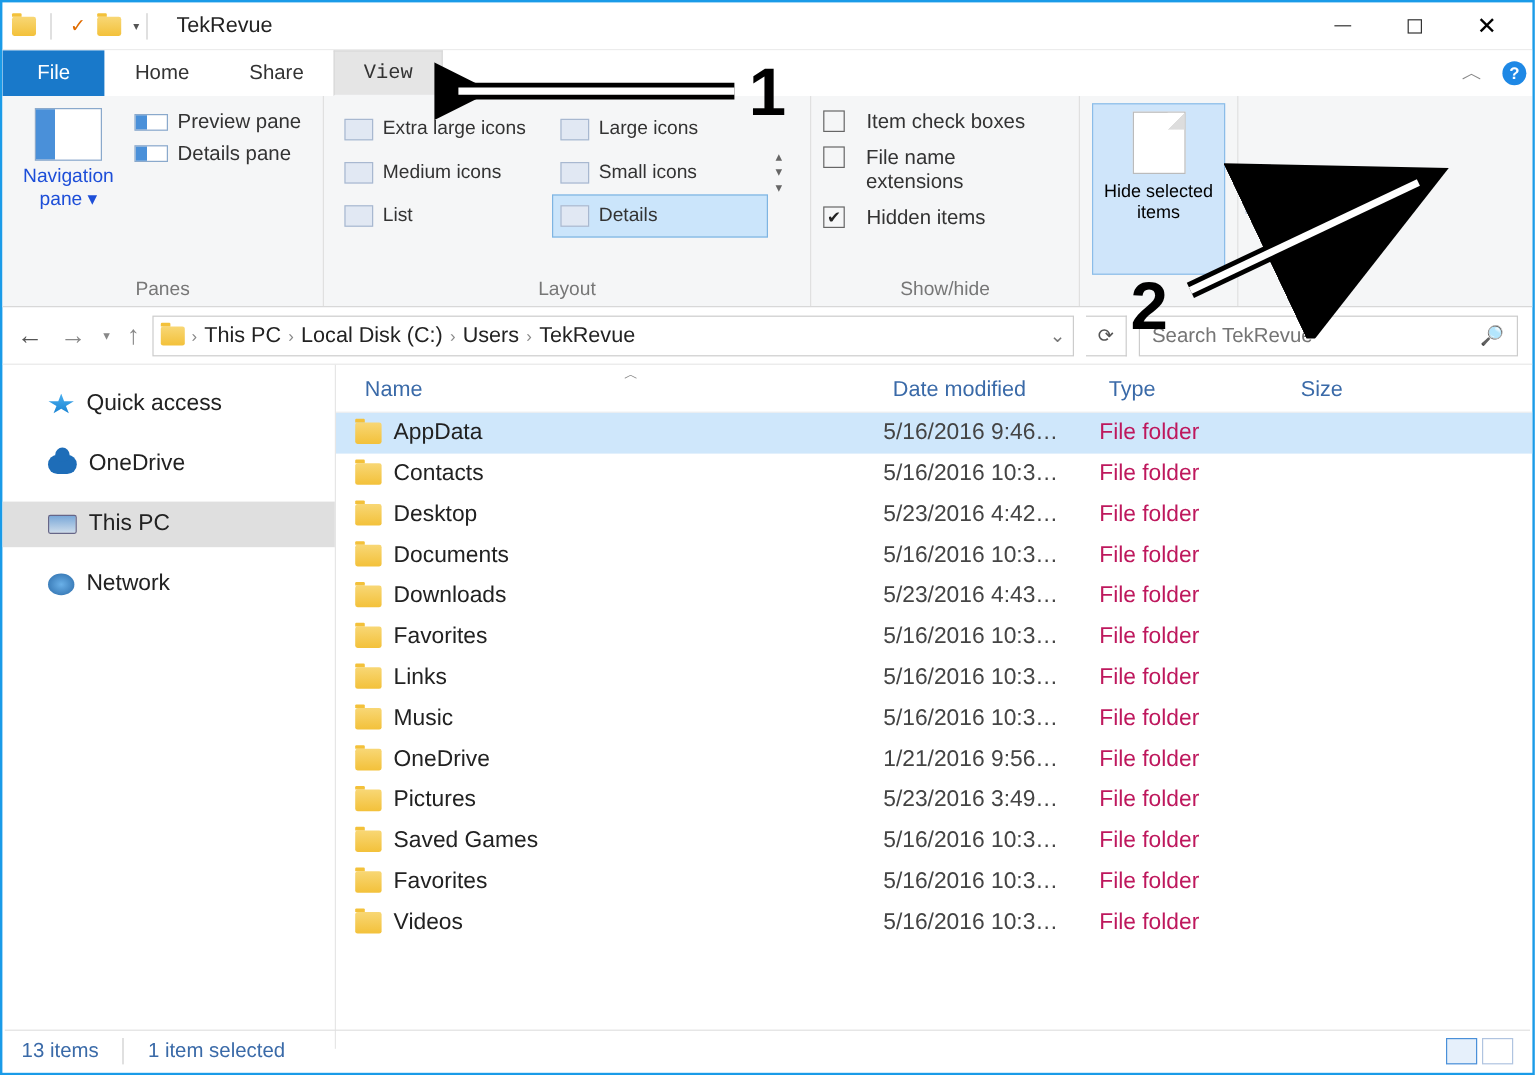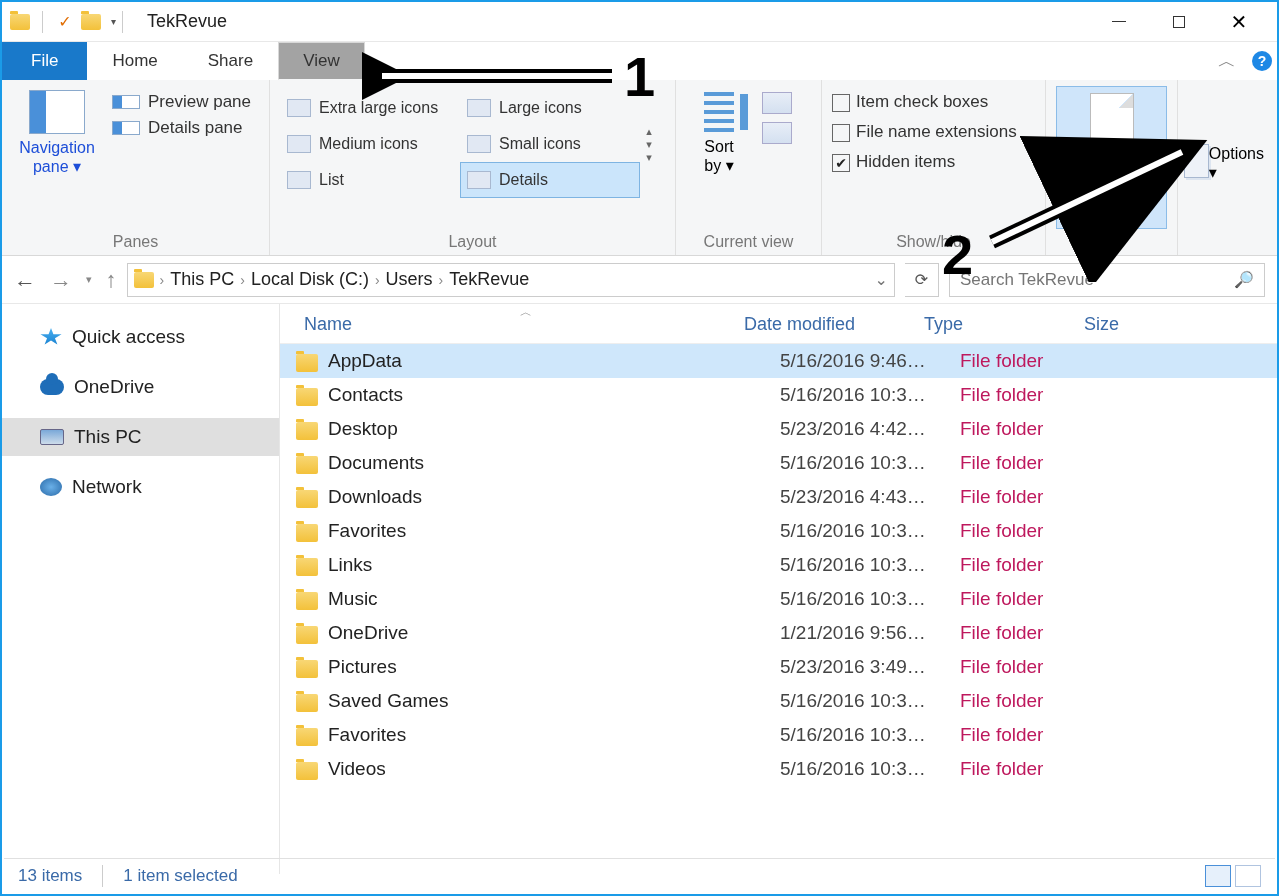--- a/index.html
+++ b/index.html
@@ -17,21 +17,21 @@
 .win-controls div { width:60px; height:40px; display:flex; align-items:center;justify-content:center; font-size:14px; font-family:"Segoe MDL2 Assets",sans-serif;}
 .win-controls .sq{width:12px;height:12px;border:1.5px solid #333;}
 .win-controls .line{width:14px;height:1.5px;background:#333;}
 .win-controls .x{font-size:20px;}
 .qat-dd{font-size:10px;color:#555;margin-left:4px;}
 
 
 .tabbar { height: 38px; display:flex; align-items:stretch; background:#fff;}
 .tabbar .tab { padding:0 24px; display:flex; align-items:center; font-size:17px; color:#333; border:1px solid transparent;}
 .tabbar .tab.file { background:#1979ca; color:#fff; padding:0 28px;}
-.tabbar .tab.active { background:#a3a3a3; border:1px solid #d8d8d8; border-bottom:1px solid #f5f6f7;}
+.tabbar .tab.active { background:#e5e5e5; border:1px solid #d8d8d8; border-bottom:1px solid #f5f6f7;font-family:Liberation Mono, monospace;}
 .tabbar .spacer{flex:1;}
 .tabbar .collapse{width:40px;display:flex;align-items:center;justify-content:center;color:#888;font-size:18px;}
 .tabbar .help{width:30px;display:flex;align-items:center;justify-content:center;}
 .help-circle{width:20px;height:20px;border-radius:50%;background:#1e88e5;color:#fff;font-size:14px;font-weight:bold;display:flex;align-items:center;justify-content:center;}
 
 
 .ribbon { height:176px; background:#f5f6f7; border-bottom:1px solid #d8d8d8; display:flex;}
 .ribbon-group { border-right:1px solid #e0e0e0; display:flex; flex-direction:column; padding:6px 10px 0 10px;}
 .ribbon-group .content{flex:1; display:flex; gap:10px;}
 .ribbon-group .label{text-align:center; font-size:16px; color:#777; padding:4px 0;}
@@ -50,21 +50,21 @@
 .layout-dd{width:18px;display:flex;flex-direction:column;align-items:center;gap:2px;justify-content:center;color:#666;font-size:11px;}
 .layout-dd span{line-height:1;}
 
 .sortby-btn{display:flex;flex-direction:column;align-items:center;width:66px;padding-top:6px;}
 .sortby-icon{width:30px;height:40px;background:repeating-linear-gradient(#5a9bd8 0 4px,transparent 4px 9px);position:relative;}
 .sortby-icon:after{content:"";position:absolute;right:-14px;top:2px;width:8px;height:36px;background:#5a9bd8;}
 .col-icons{display:flex;flex-direction:column;gap:8px;padding-top:6px;}
 .col-ic{width:30px;height:22px;border:1px solid #aac;background:linear-gradient(#e8eef7,#d4e0f0);}
 
 .cb-list{display:flex;flex-direction:column;gap:10px;padding-top:6px;padding-right:10px;}
-.cb-item{display:flex;align-items:flex-end;gap:6px;font-size:17px;color:#333;}
+.cb-item{display:flex;align-items:flex-start;gap:18px;font-size:17px;color:#333;}
 .cb-box{width:18px;height:18px;border:1.5px solid #666;display:flex;align-items:center;justify-content:center;}
 .cb-box.checked:after{content:"✔";font-size:14px;color:#222;}
 
 .hide-btn{width:126px;display:flex;flex-direction:column;align-items:center;padding:6px 4px;border:1px solid #8bbce8;background:#cfe5fa;}
 .doc-icon{width:44px;height:52px;background:#fff;border:1px solid #bbb;position:relative;}
 .doc-icon:after{content:"";position:absolute;top:0;right:0;width:14px;height:14px;background:linear-gradient(135deg,#fff 0 50%,#cfe5fa 50% 51%,#ddd 51%);}
 .hide-btn .txt{font-size:15px;text-align:center;margin-top:6px;line-height:1.2;}
 
 .options-btn{display:flex;flex-direction:row;align-items:center;width:80px;padding-top:6px;}
 .options-icon{width:42px;height:34px;border:1px solid #a8b8d0;background:#eef2f8;box-shadow:2px 2px 0 #dde5f0;}
@@ -98,21 +98,21 @@
 .ic-net{width:22px;height:18px;background:radial-gradient(#6ab0e8,#2a6aa8);border-radius:50%;}
 
 .filelist{flex:1;position:relative;}
 .headers{display:flex;padding:10px 16px 8px 16px;font-size:18px;color:#3a6aa8;border-bottom:1px solid #eee;}
 .headers .col{padding:0 8px;}
 .col-name{width:440px;} .col-date{width:180px;} .col-type{width:160px;} .col-size{width:100px;}
 .sort-ind{position:absolute;left:240px;top:0;font-size:12px;color:#888;}
 .rows{}
 .row{display:flex;align-items:center;padding:6px 16px;font-size:19px;color:#222;}
 .row.selected{background:#cfe7fb;}
-.row .col-name{display:flex;align-items:flex-end;gap:10px;width:484px;}
+.row .col-name{display:flex;align-items:center;gap:10px;width:440px;}
 .row .col-date{width:180px;color:#444;}
 .row .col-type{width:160px;color:#be185d;}
 .f-ic{width:22px;height:18px;background:linear-gradient(#f8d775,#f3c13a);border-radius:2px;position:relative;}
 .f-ic:before{content:"";position:absolute;top:-3px;left:0;width:8px;height:3px;background:#f3c13a;border-radius:1px 1px 0 0;}
 
 
 .status{position:absolute;bottom:2px;left:2px;right:2px;height:34px;border-top:1px solid #e0e0e0;display:flex;align-items:center;padding:0 14px;font-size:17px;color:#3a6aa8;gap:20px;}
 .status .divv{width:1px;height:22px;background:#ccc;}
 .status .icons{margin-left:auto;display:flex;gap:4px;}
 .status .v-ic{width:26px;height:22px;border:1px solid #b0c4e0;}
@@ -211,34 +211,20 @@
           </div>
         <div class="layout-item selected">
             <span class="layout-icon"></span>
             <span>Details</span>
           </div>
       </div>
     </div>
     <div class="label">Layout</div>
   </div>
 
-  <div class="ribbon-group" style="width:146px;">
-    <div class="content">
-      <div class="sortby-btn">
-        <div class="sortby-icon"></div>
-        <div class="txt" style="font-size:16px;margin-top:6px;white-space:pre-line;text-align:center;"><span style="white-space:pre-line;">Sort
-by</span> ▾</div>
-      </div>
-      <div class="col-icons">
-        <div class="col-ic"></div>
-        <div class="col-ic"></div>
-      </div>
-    </div>
-    <div class="label">Current view</div>
-  </div>
 
   <div class="ribbon-group" style="width:224px;">
     <div class="content">
       <div class="cb-list">
         <label class="cb-item">
             <span class="cb-box"></span>
             <span>Item check boxes</span>
           </label>
         <label class="cb-item">
             <span class="cb-box"></span>

